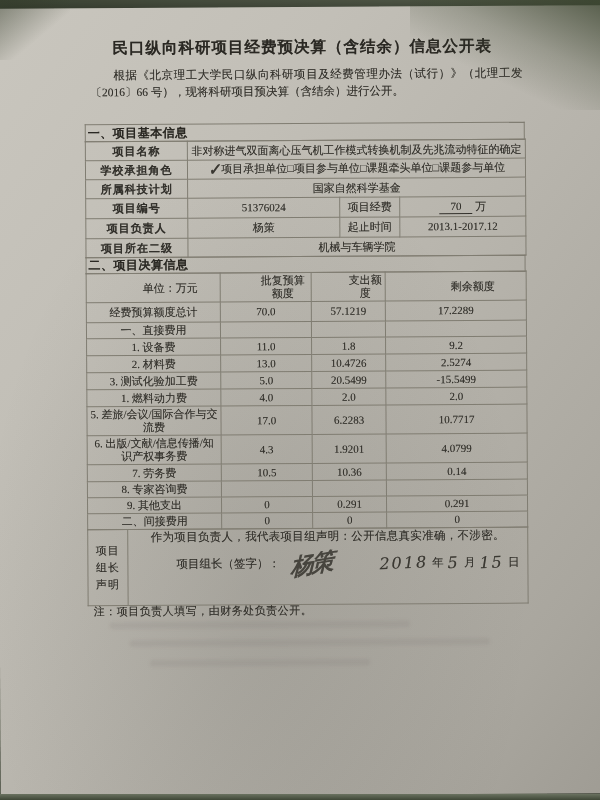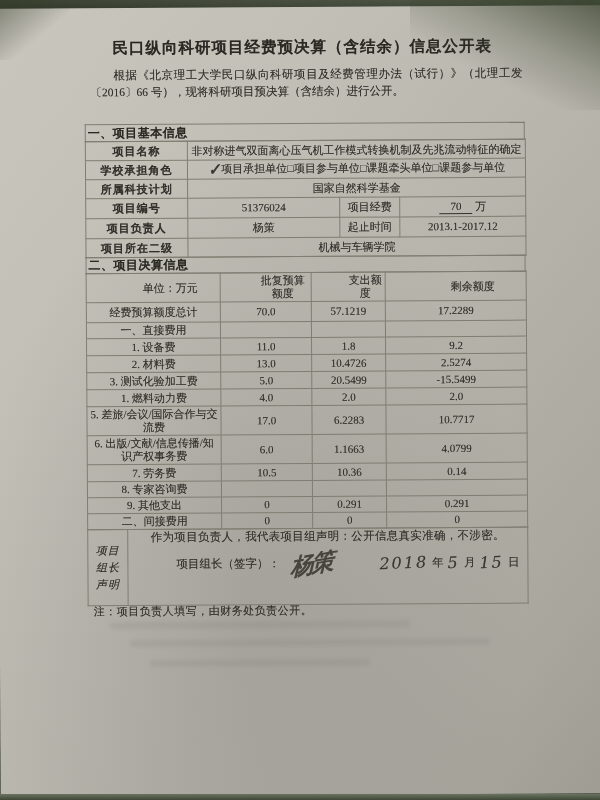--- a/index.html
+++ b/index.html
@@ -34,21 +34,21 @@
        color:#2a2823;letter-spacing:0.5px;}
   .lbl{letter-spacing:1px;font-weight:bold;}
   .left-cell{text-align:left;padding-left:4px;}
   .r17 td{height:17px;} .r19 td{height:19px;} .r20 td{height:20px;margin-top:40px;}
   .r16 td{height:16px;} .r15 td{height:15px;} .r23 td{height:23px;padding-left:36px;}
   .r29 td{height:29px;}
   .hw{font-family:"DejaVu Serif",serif;font-style:italic;color:#3a3832;}
   .check{display:inline-block;font-size:15px;font-weight:bold;
        transform:rotate(-8deg);margin-right:1px;vertical-align:-2px;}
   .fund-num{display:inline-block;border-bottom:1px solid var(--ink);padding:0 11px;}
-  .decl-side div{line-height:17px;letter-spacing:1px;font-style:italic;}
+  .decl-side div{line-height:17px;letter-spacing:1px;}
   .decl-body{text-align:left;vertical-align:top;padding:6px 6px 4px 8px;}
   .decl-statement{font-size:11.5px;letter-spacing:0.3px;}
   .sign-row{display:flex;align-items:center;margin-top:14px;padding-left:46px;font-size:11.5px;}
   .signature{font-size:23px;font-weight:bold;transform:rotate(-9deg) skewX(-10deg);
        margin-left:10px;letter-spacing:-2px;opacity:0.88;}
   .date-part{margin-left:auto;padding-right:6px;display:flex;align-items:center;gap:4px;}
   .hw-num{font-size:16px;letter-spacing:2px;transform:rotate(-2deg);}
   .footnote{position:absolute;top:596px;left:94px;font-size:11px;letter-spacing:0.5px;}
   .ghost{position:absolute;left:110px;width:380px;height:7px;border-radius:3px;
        background:rgba(95,93,85,0.10);filter:blur(1.5px);pointer-events:none;}
@@ -173,22 +173,22 @@
           <td>2.0</td>
         </tr>
         <tr class="r29">
           <td class="left-cell">5. 差旅/会议/国际合作与交流费</td>
           <td>17.0</td>
           <td>6.2283</td>
           <td>10.7717</td>
         </tr>
         <tr class="r29">
           <td class="left-cell">6. 出版/文献/信息传播/知识产权事务费</td>
-          <td>6.0</td>
-          <td>1.1663</td>
+          <td>4.3</td>
+          <td>1.9201</td>
           <td>4.0799</td>
         </tr>
         <tr class="r17">
           <td class="left-cell">7. 劳务费</td>
           <td>10.5</td>
           <td>10.36</td>
           <td>0.14</td>
         </tr>
         <tr class="r16">
           <td class="left-cell">8. 专家咨询费</td>

